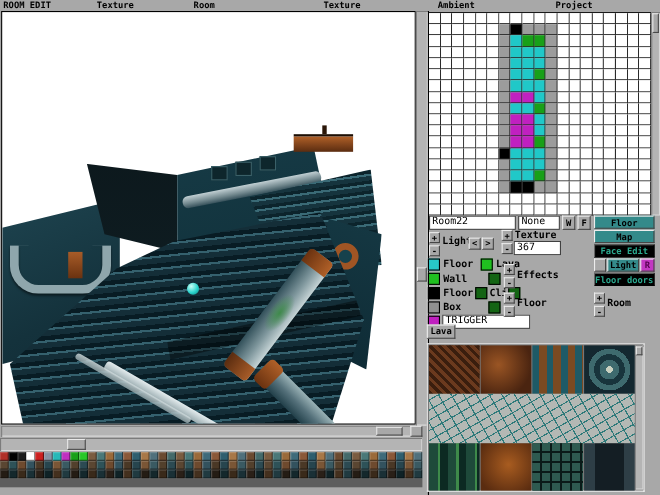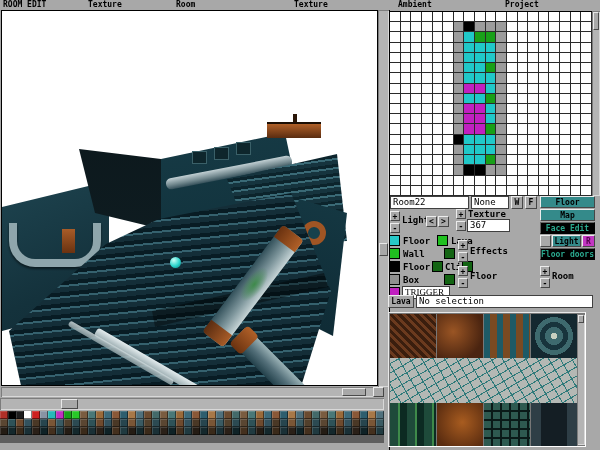--- a/index.html
+++ b/index.html
@@ -510,42 +510,41 @@
 
   <div class="swatch" style="left: 389px; top: 235px; background: rgb(40, 200, 200);"></div>
   <span class="lbl" style="left:403px;top:236px;">Floor</span>
   <div class="swatch" style="left: 389px; top: 248px; background: rgb(32, 192, 32);"></div>
   <span class="lbl" style="left:403px;top:249px;">Wall</span>
   <div class="swatch" style="left: 389px; top: 261px; background: rgb(0, 0, 0);"></div>
   <span class="lbl" style="left:403px;top:262px;">Floor</span>
   <div class="swatch" style="left: 389px; top: 274px; background: rgb(144, 144, 144);"></div>
   <span class="lbl" style="left:403px;top:275px;">Box</span>
   <div class="swatch" style="left: 389px; top: 287px; background: rgb(192, 32, 192);"></div>
-  <div class="field" style="left:402px;top:286px;width:48px;height:13px;font-family:Liberation Serif, serif;">TRIGGER</div>
+  <div class="field" style="left:402px;top:286px;width:80px;height:13px;">TRIGGER</div>
 
   <div class="swatch" style="left: 437px; top: 235px; background: rgb(32, 192, 32);"></div>
   <span class="lbl" style="left:451px;top:236px;">Lava</span>
   <div class="swatch" style="left: 444px; top: 248px; background: rgb(19, 100, 19);"></div>
   <div class="swatch" style="left: 432px; top: 261px; background: rgb(19, 100, 19);"></div>
   <span class="lbl" style="left:445px;top:262px;">Cli</span>
   <div class="swatch" style="left: 462px; top: 261px; background: rgb(19, 100, 19);"></div>
   <div class="swatch" style="left: 444px; top: 274px; background: rgb(19, 100, 19);"></div>
 
   <div class="btn" style="left:458px;top:240px;width:10px;height:10px;line-height:9px;">+</div>
   <div class="btn" style="left:458px;top:252px;width:10px;height:10px;line-height:9px;">-</div>
   <span class="lbl" style="left:470px;top:246px;">Effects</span>
   <div class="btn" style="left:458px;top:266px;width:10px;height:10px;line-height:9px;">+</div>
   <div class="btn" style="left:458px;top:278px;width:10px;height:10px;line-height:9px;">-</div>
   <span class="lbl" style="left:470px;top:271px;">Floor</span>
   <div class="btn" style="left:540px;top:266px;width:10px;height:10px;line-height:9px;">+</div>
   <div class="btn" style="left:540px;top:278px;width:10px;height:10px;line-height:9px;">-</div>
   <span class="lbl" style="left:552px;top:271px;">Room</span>
 
   <div class="btn" style="left:388px;top:295px;width:26px;height:13px;line-height:12px;">Lava</div>
-  <div class="field" style="left:416px;top:295px;width:177px;height:13px;">No selection</div>
 
   <div class="texbox" id="texbox">
     <div class="sb sb-track" style="left:188px;top:1px;width:8px;height:131px;">
       <div class="thumb" style="left:1px;top:1px;width:6px;height:8px;"></div>
     </div>
   <div class="tile" style="left: 1px; top: 1px; width: 46px; height: 44px; background: repeating-linear-gradient(45deg, rgb(58, 30, 14) 0px, rgb(58, 30, 14) 3px, rgb(107, 58, 30) 3px, rgb(107, 58, 30) 6px), repeating-linear-gradient(-45deg, rgba(0, 0, 0, 0.35) 0px, rgba(0, 0, 0, 0.35) 3px, rgba(255, 255, 255, 0.08) 3px, rgba(255, 255, 255, 0.08) 6px), rgb(107, 58, 30);"></div>
       <div class="tile" style="left: 48px; top: 1px; width: 46px; height: 44px; background: radial-gradient(circle at 35% 40%, rgb(154, 85, 36), rgb(74, 36, 16) 75%);"></div>
       <div class="tile" style="left: 95px; top: 1px; width: 46px; height: 44px; background: repeating-linear-gradient(90deg, rgb(30, 90, 102) 0px, rgb(30, 90, 102) 6px, rgb(122, 74, 34) 6px, rgb(122, 74, 34) 13px);"></div>
       <div class="tile" style="left: 142px; top: 1px; width: 46px; height: 44px; background: radial-gradient(circle, rgb(200, 208, 192) 0px, rgb(200, 208, 192) 3px, rgb(62, 106, 110) 3px, rgb(62, 106, 110) 9px, rgb(24, 52, 60) 9px, rgb(24, 52, 60) 14px, rgb(62, 106, 110) 14px, rgb(62, 106, 110) 19px, rgb(20, 40, 48) 19px);"></div>
       <div class="tile" style="left: 1px; top: 45px; width: 187px; height: 45px; background: repeating-linear-gradient(60deg, transparent 0px, transparent 9px, rgb(46, 122, 122) 9px, rgb(46, 122, 122) 10px), repeating-linear-gradient(-30deg, transparent 0px, transparent 7px, rgb(46, 122, 122) 7px, rgb(46, 122, 122) 8px), rgb(180, 184, 180);"></div>

